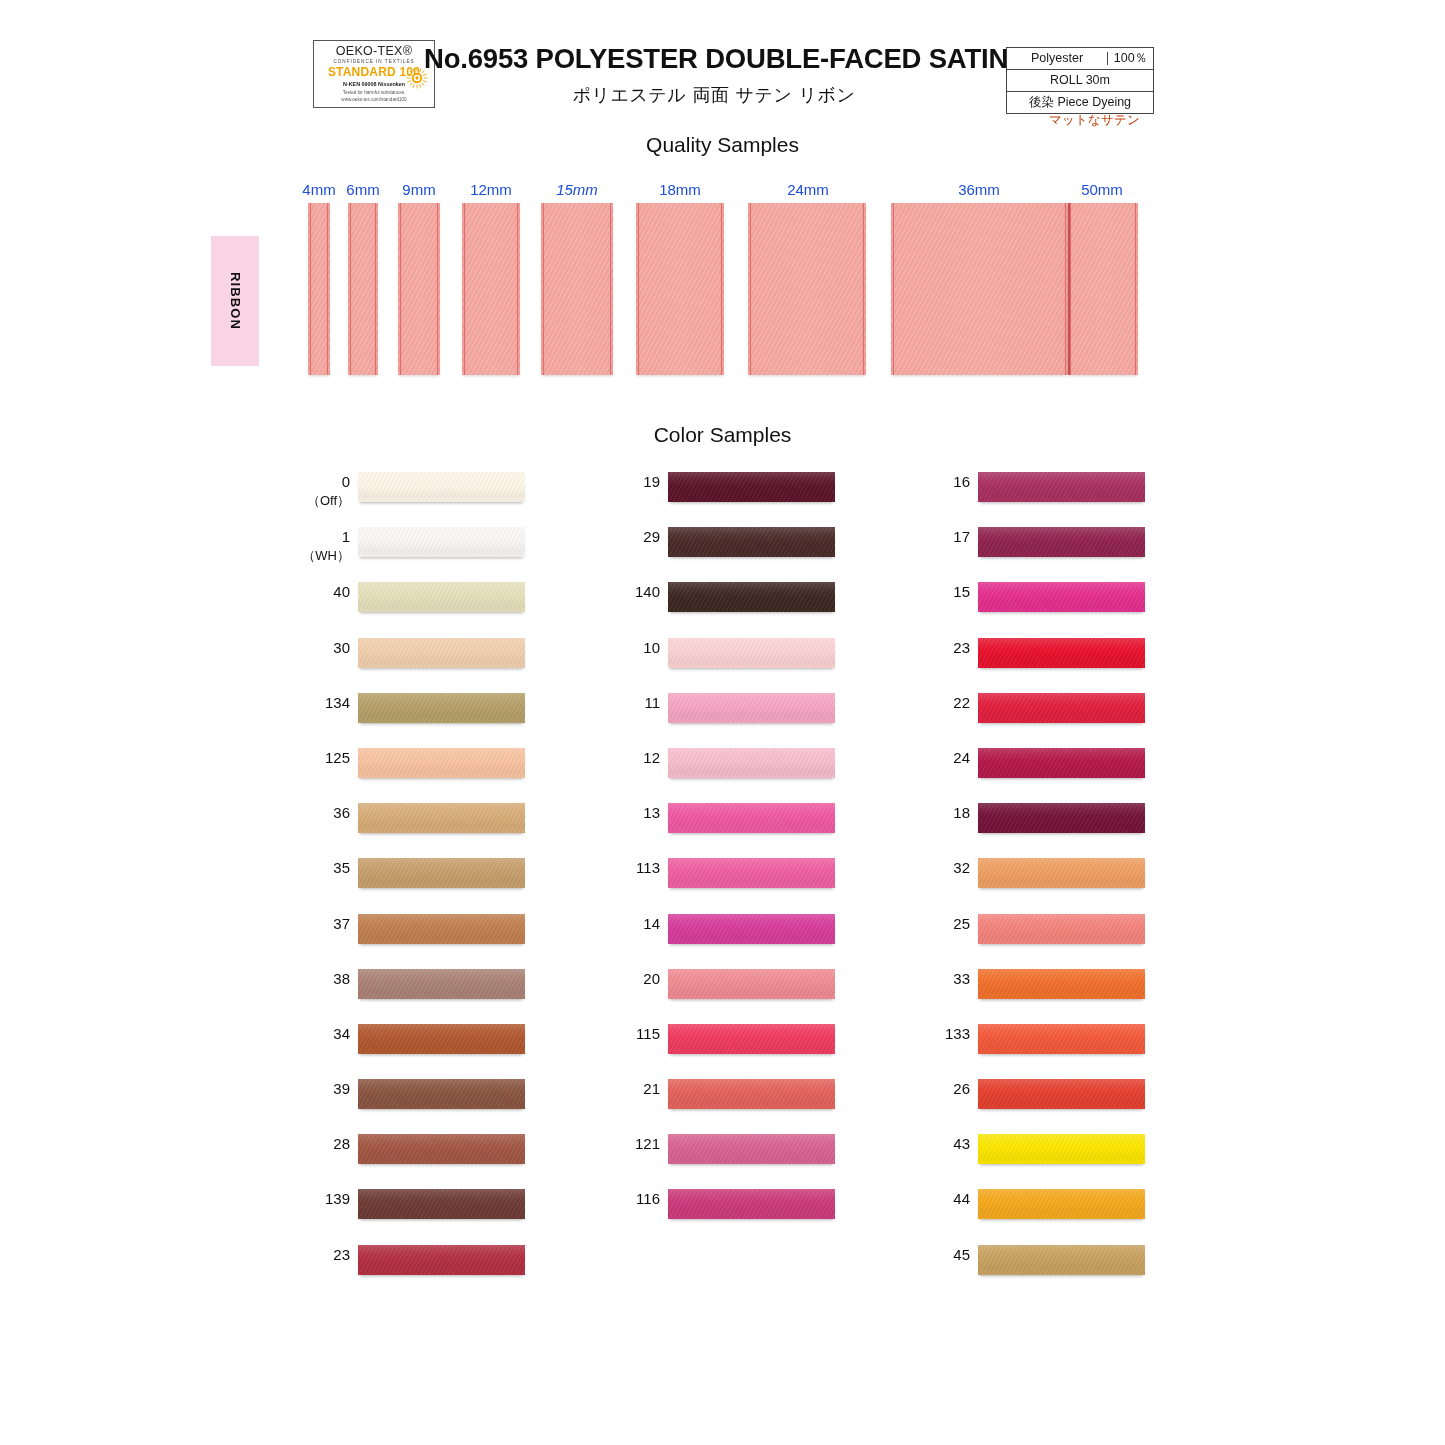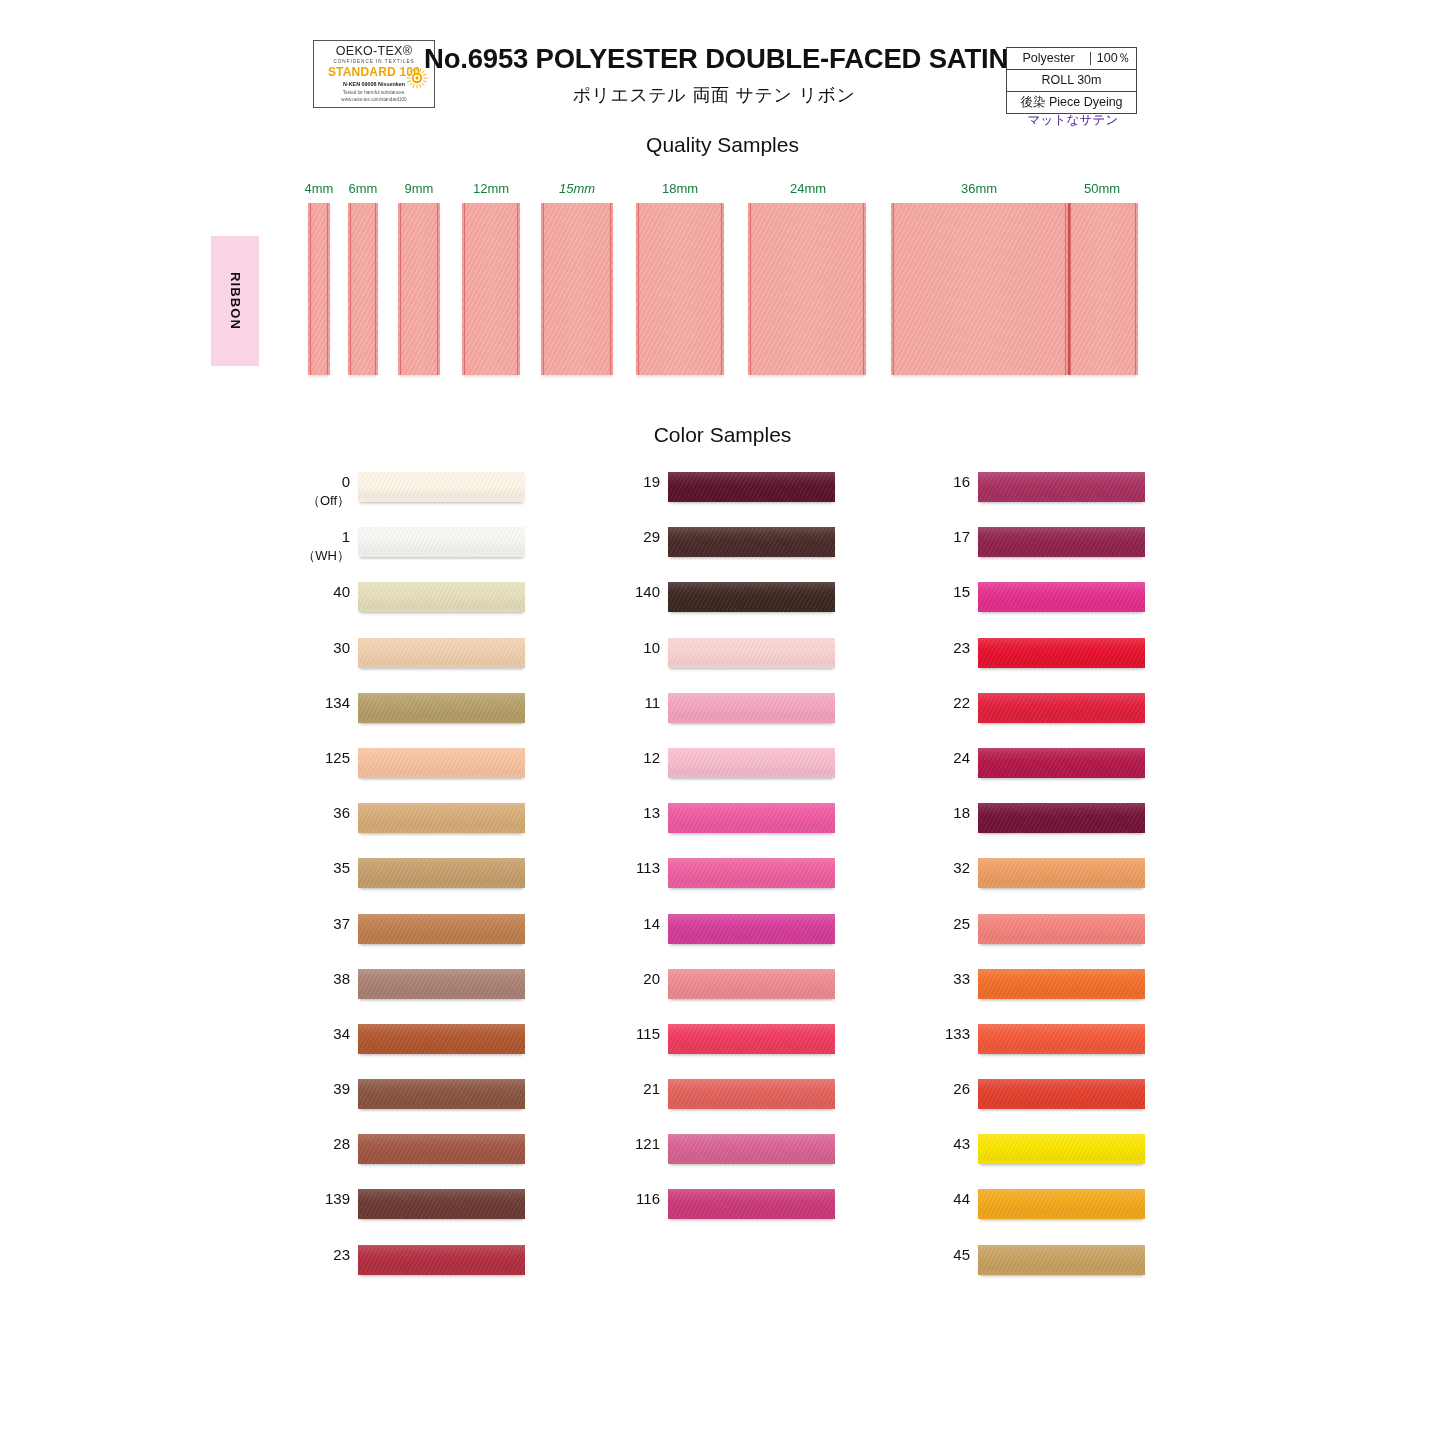--- a/index.html
+++ b/index.html
@@ -89,21 +89,21 @@
     text-align: center;
     font-size: 18px;
     letter-spacing: 0.5px;
     color: #111;
     font-family: "DejaVu Sans", sans-serif;
   }
 
   #spec-box {
     position: absolute;
     left: 1006px; top: 47px;
-    width: 131px;
+    width: 148px;
     border: 1px solid #444;
     box-sizing: border-box;
     background: #fff;
   }
   .spec-row {
     display: flex;
     border-bottom: 1px solid #444;
     height: 21px;
     align-items: center;
     justify-content: center;
@@ -120,25 +120,25 @@
   .spec-cell-r {
     width: 45px;
     text-align: center;
     line-height: 1;
   }
   .spec-full { text-align: center; width: 100%; line-height: 1; }
   #spec-note {
     position: absolute;
     left: 1006px; top: 112px;
     width: 134px;
-    text-align: center;
+    text-align: right;
     font-size: 12.5px;
     font-family: "DejaVu Sans", sans-serif;
     letter-spacing: 0.2px;
-    color: #4c1d95;
+    color: #c2410c;
   }
 
   
   .section-heading {
     position: absolute;
     width: 1445px;
     left: 0;
     text-align: center;
     font-size: 21px;
     color: #111;
@@ -168,23 +168,23 @@
 
   
   #quality-area {
     position: absolute;
     left: 0; top: 0;
     width: 1445px; height: 400px;
   }
   .q-label {
     position: absolute;
     top: 181px;
-    font-size: 13px;
+    font-size: 15px;
     text-align: center;
-    color: #15803d;
+    color: #1d4ed8;
     white-space: nowrap;
   }
   .q-swatch {
     position: absolute;
     top: 203px;
     height: 172px;
     background:
       repeating-linear-gradient(118deg, rgba(255,255,255,0.22) 0px, rgba(255,255,255,0.0) 1.4px, rgba(170,90,90,0.07) 2.6px, rgba(255,255,255,0.0) 4px),
       linear-gradient(to right, #ef9a96 0px, #f3a6a0 5px, #f4a9a3 50%, #f3a6a0 calc(100% - 5px), #ef9a96 100%);
     box-shadow: 0 2px 3px -1px rgba(0,0,0,0.18);

